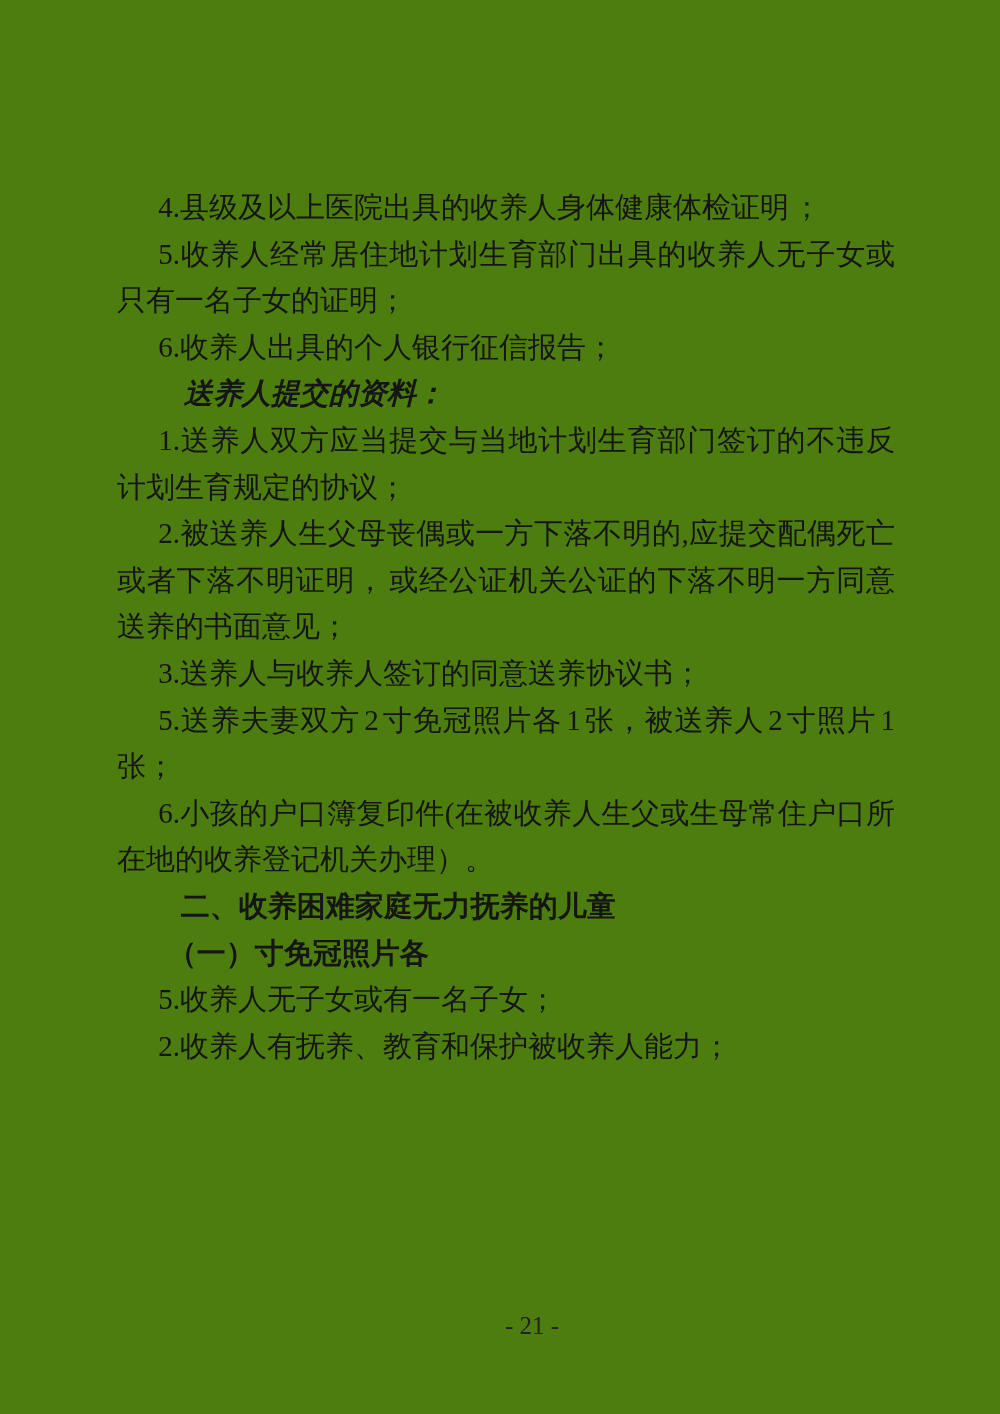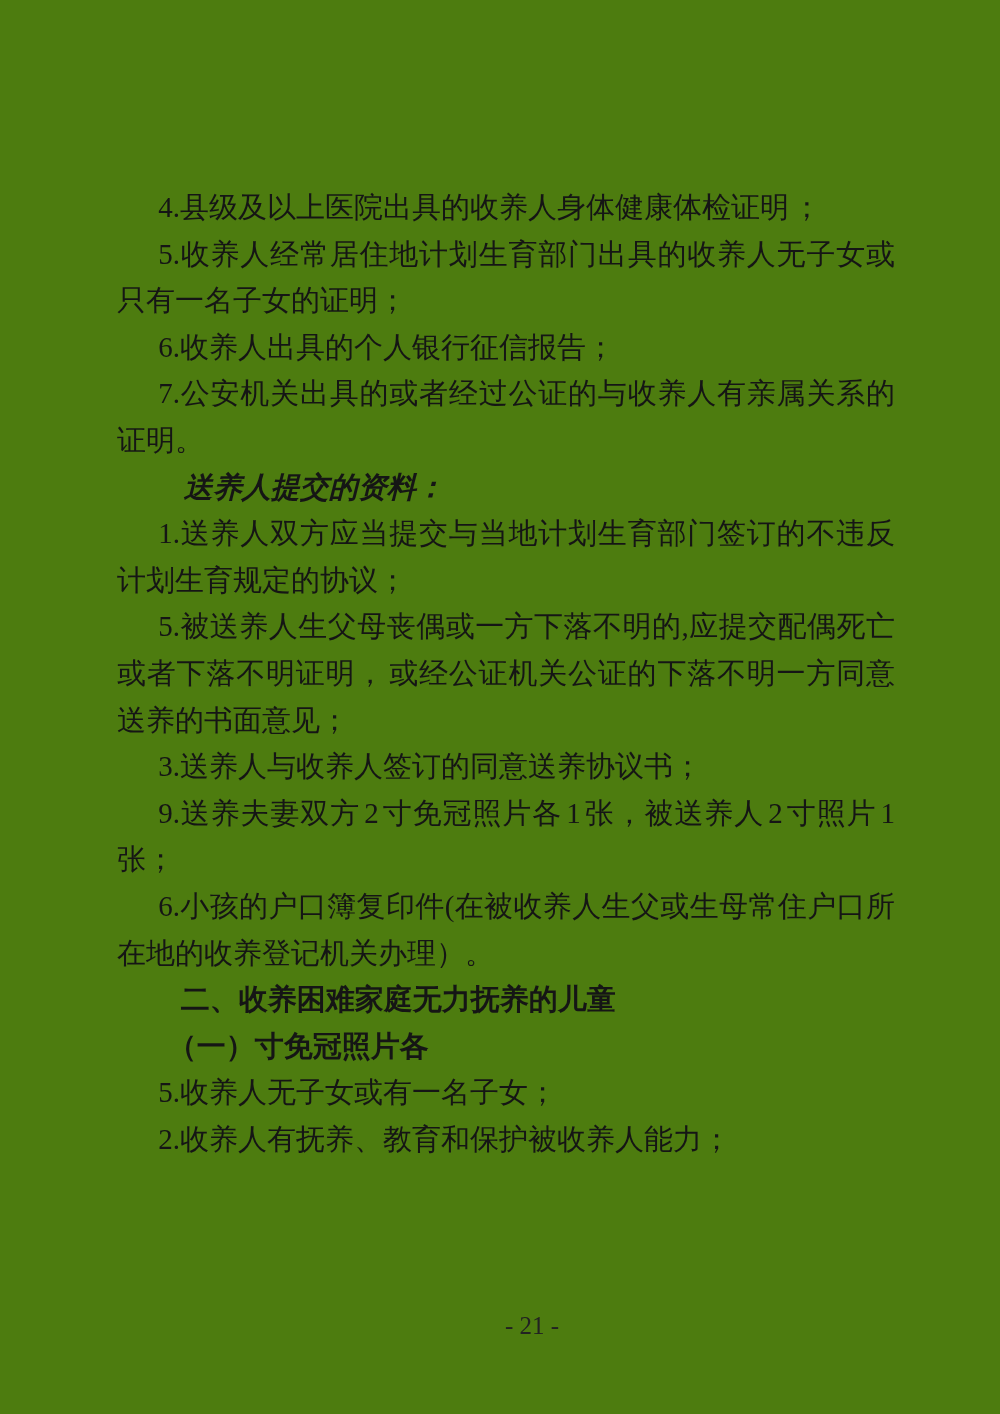--- a/index.html
+++ b/index.html
@@ -63,26 +63,25 @@
   }
 </style>
 </head>
 <body>
 
 <div class="page">
   <div class="doc-content" id="doc-content">
       <p class="p-item">4.县级及以上医院出具的收养人身体健康体检证明 ；</p>
       <p class="p-item">5.收养人经常居住地计划生育部门出具的收养人无子女或只有一名子女的证明；</p>
       <p class="p-item">6.收养人出具的个人银行征信报告；</p>
-      <p class="p-item">7.公安机关出具的或者经过公证的与收养人有亲属关系的证明。</p>
       <p class="p-label">送养人提交的资料：</p>
       <p class="p-item">1.送养人双方应当提交与当地计划生育部门签订的不违反计划生育规定的协议；</p>
-      <p class="p-item">5.被送养人生父母丧偶或一方下落不明的,应提交配偶死亡或者下落不明证明， 或经公证机关公证的下落不明一方同意送养的书面意见；</p>
+      <p class="p-item">2.被送养人生父母丧偶或一方下落不明的,应提交配偶死亡或者下落不明证明， 或经公证机关公证的下落不明一方同意送养的书面意见；</p>
       <p class="p-item">3.送养人与收养人签订的同意送养协议书；</p>
-      <p class="p-item">9.送养夫妻双方 2 寸免冠照片各 1 张，被送养人 2 寸照片 1 张；</p>
+      <p class="p-item">5.送养夫妻双方 2 寸免冠照片各 1 张，被送养人 2 寸照片 1 张；</p>
       <p class="p-item">6.小孩的户口簿复印件(在被收养人生父或生母常住户口所在地的收养登记机关办理）。</p>
       <p class="p-heading">二、收养困难家庭无力抚养的儿童</p>
       <p class="p-subheading">（一）寸免冠照片各</p>
       <p class="p-item">5.收养人无子女或有一名子女；</p>
       <p class="p-item">2.收养人有抚养、教育和保护被收养人能力；</p>
     </div>
   <div class="page-footer">- 21 -</div>
 </div>
 
 </body></html>

